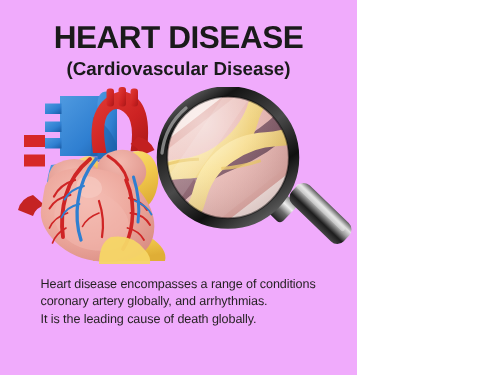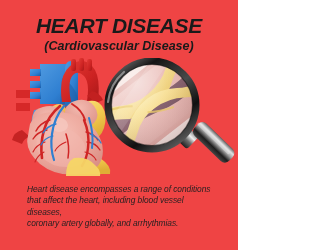--- a/index.html
+++ b/index.html
@@ -14,22 +14,21 @@
     overflow: hidden;
     font-family: "Liberation Sans", sans-serif;
     -webkit-font-smoothing: antialiased;
   }
 
   #infographic {
     position: absolute;
     inset: 0;
     width: 238px;
     height: 250px;
-    background: #ef4444;
-    font-style: italic;
+    background: #f0abfc;
   }
 
   
   .header {
     position: absolute;
     top: 14px;
     left: 0;
     width: 238px;
     text-align: center;
   }
@@ -275,17 +274,17 @@
 
         <circle cx="152" cy="47" r="44" fill="none" stroke="url(#gRim)" stroke-width="7"></circle>
         <circle cx="152" cy="47" r="40.5" fill="none" stroke="#000000" stroke-width="1.2" opacity="0.45"></circle>
         <path d="M124 14 q-14 12 -16 30" fill="none" stroke="#b9b9b9" stroke-width="2.2" opacity="0.65" stroke-linecap="round"></path>
       </g>
     </svg>
   </div>
 
   <div class="body-copy">
     <p>Heart disease encompasses a range of conditions</p>
-    <p>that affect the heart, including blood vessel diseases,</p>
     <p>coronary artery globally, and arrhythmias.</p>
+    <p>It is the leading cause of death globally.</p>
   </div>
 
 </div>
 
 </body></html>

